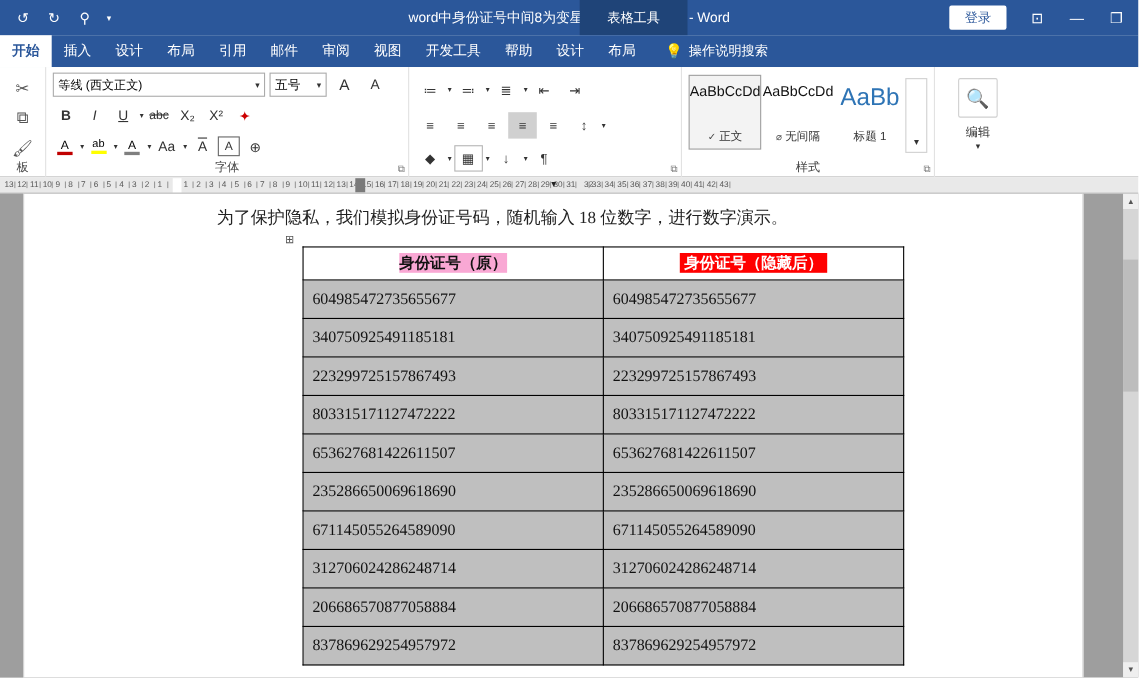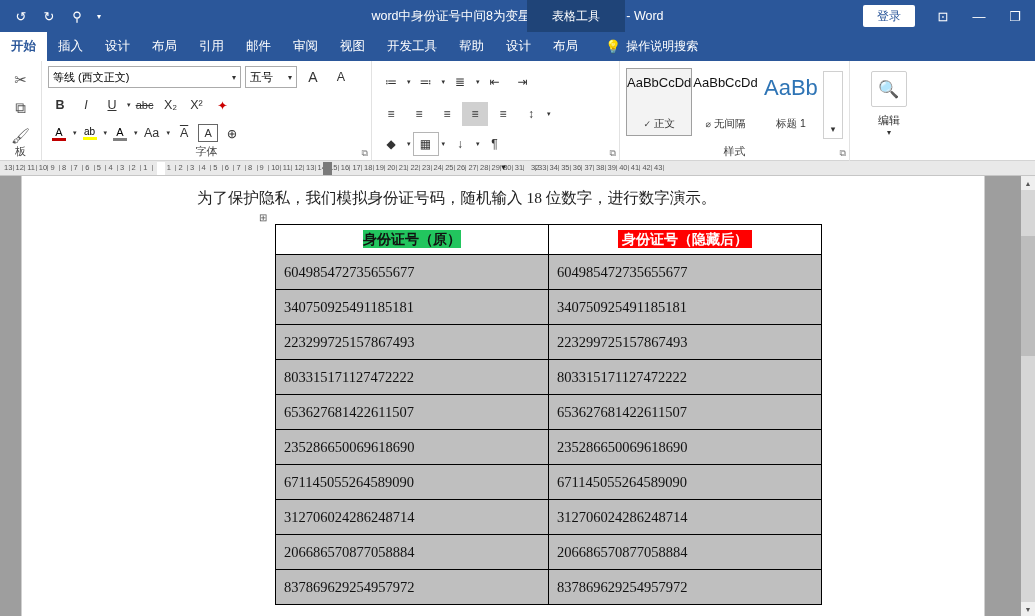--- a/index.html
+++ b/index.html
@@ -161,21 +161,21 @@
     border:1px solid #000; height:35px; padding:0 8px; vertical-align:middle;
     font-size:14.5px; font-family:"Liberation Serif", serif; color:#111;
     background:#bfbfbf;
   }
   table.doctbl td.col1 { width:273px; }
   table.doctbl td.col2 { width:273px; }
   table.doctbl tr.hdr td {
     background:#ffffff; text-align:center; font-weight:bold; font-size:14px;
     font-family:"Liberation Sans", sans-serif; height:30px; padding:0;
   }
-  .hl-yellow { background:#22c55e; padding:1px 0; }
+  .hl-yellow { background:#f9a8d4; padding:1px 0; }
   .hl-red { background:#ff0000; color:#ffffff; padding:1px 4px; }
 </style>
 </head>
 <body>
 
 <div class="app">
 
   <div class="titlebar">
     <div class="qat">
       <div class="qat-btn">↺</div>

